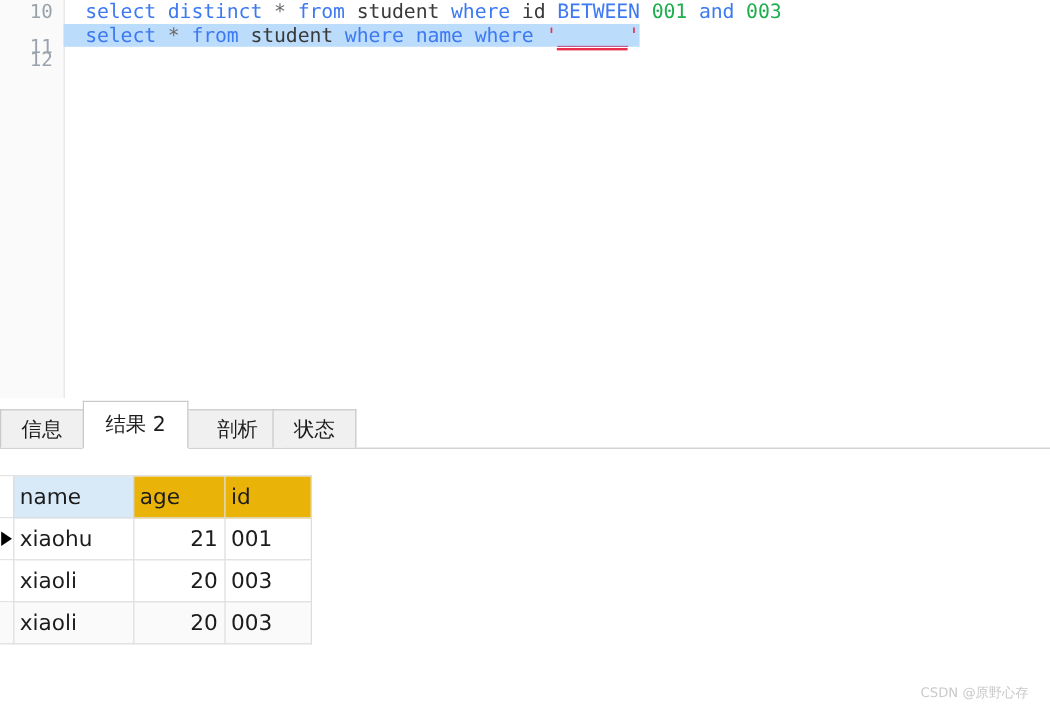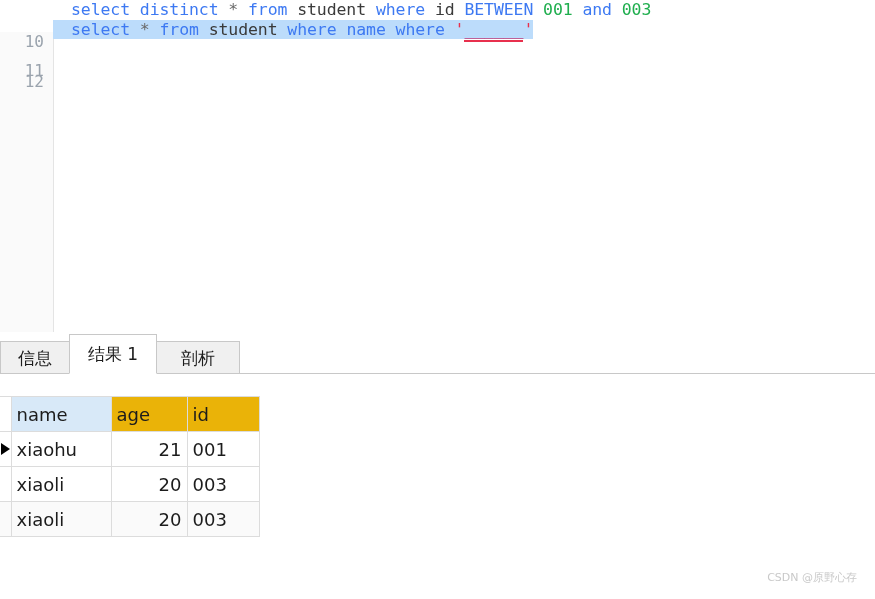--- a/index.html
+++ b/index.html
@@ -23,21 +23,20 @@
     height: 339px;
     background: #ffffff;
   }
   #gutter {
     position: absolute;
     left: 0; top: 0;
     width: 53px;
     height: 339px;
     background: #fafafa;
     border-right: 1px solid #e4e4e4;
-    margin-top: 32px;
   }
   .gutter-num {
     position: absolute;
     right: 9px;
     width: 44px;
     text-align: right;
     font-family: "DejaVu Sans Mono", monospace;
     font-size: 16px;
     color: #9aa3ad;
     line-height: 20px;
@@ -188,22 +187,23 @@
       <div class="code-line" style="top: 0px;"><span class="pad"><span class="kw">select </span><span class="kw">distinct </span><span class="op">* </span><span class="kw">from </span><span class="id">student </span><span class="kw">where </span><span class="id">id </span><span class="kw">BETWEEN </span><span class="num">001 </span><span class="kw">and </span><span class="num">003</span></span></div>
       <div class="code-line" style="top: 20px;"><span class="pad sel"><span class="kw">select </span><span class="op">* </span><span class="kw">from </span><span class="id">student </span><span class="kw">where </span><span class="kw">name </span><span class="kw">where </span><span class="str">'</span><span class="str-underline">______</span><span class="str">'</span></span></div>
       <div class="code-line" style="top: 40px;"><span class="pad"></span></div>
     </div>
 </div>
 
 <div id="tabstrip-divider"></div>
 <div id="tabstrip">
   <div id="tabstrip-base"></div>
 <div class="tab" style="left: 0px; width: 70px; text-align: center;">信息</div>
-    <div class="tab active" style="left: 69px; width: 88px; text-align: center;">结果 1</div>
+    <div class="tab active" style="left: 69px; width: 88px; text-align: center;">结果 2</div>
     <div class="tab" style="left: 156px; width: 84px; text-align: center;">剖析</div>
+    <div class="tab" style="left: 227px; width: 70px; text-align: center;">状态</div>
   </div>
 
 <table id="grid">
   <thead>
     <tr id="grid-head-row">
       <th class="row-marker"></th>
     <th class="col-head h-name selected">name</th>
         <th class="col-head h-age">age</th>
         <th class="col-head h-id">id</th>
       </tr>

